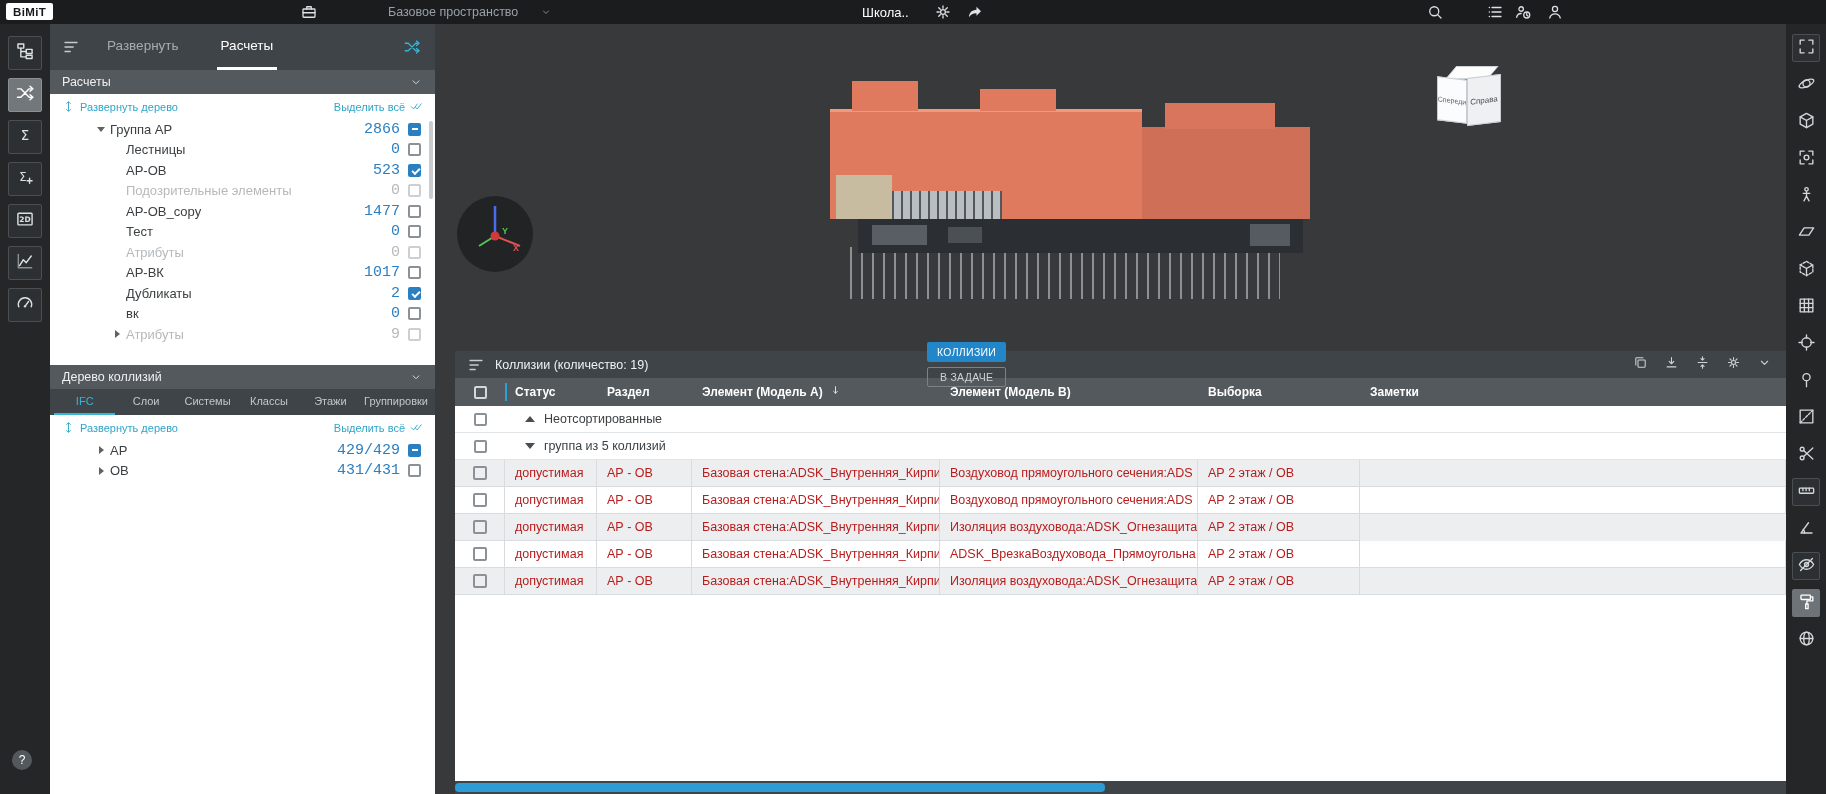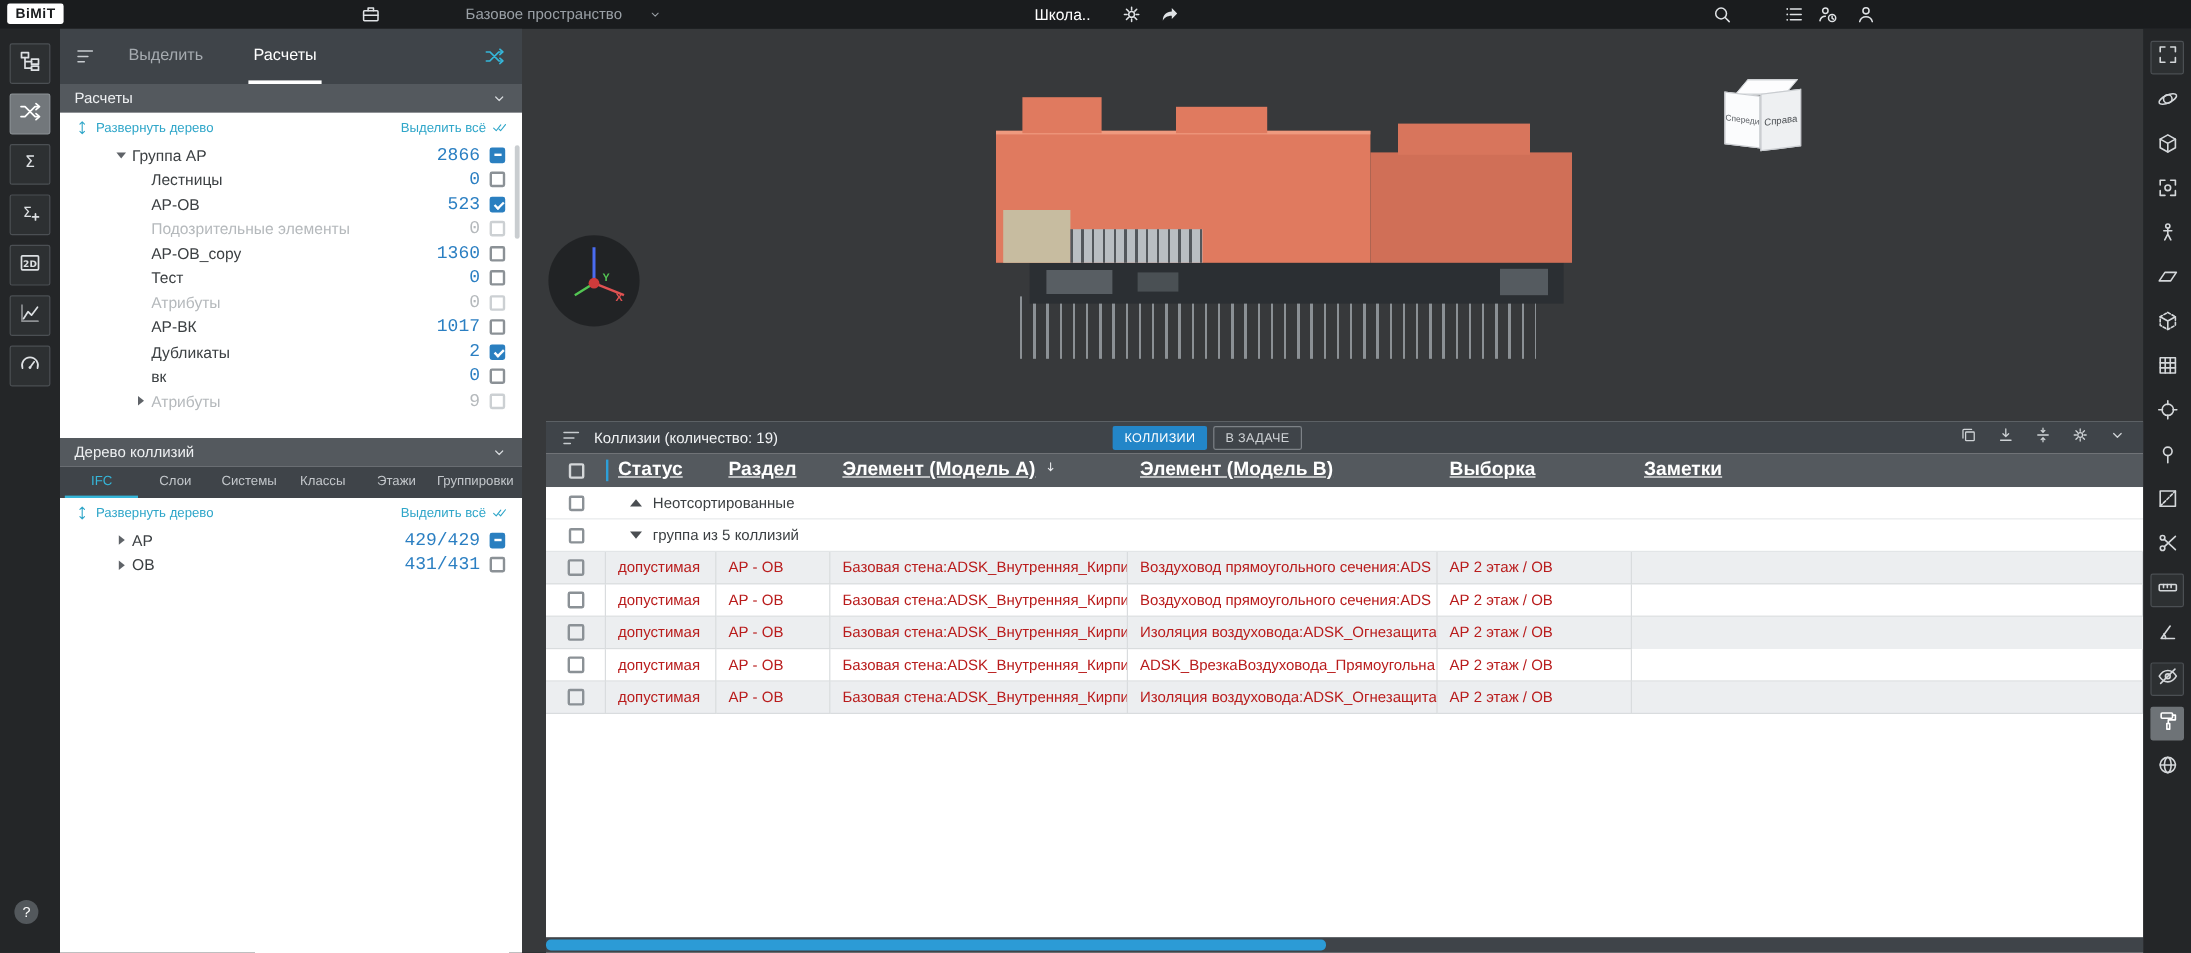--- a/index.html
+++ b/index.html
@@ -92,28 +92,28 @@
   .vc-left{position:absolute;left:2px;top:12px;width:30px;height:44px;background:#fbfcfd;border:1px solid #c9ccd0;display:flex;align-items:center;justify-content:center;transform:skewY(7deg);}
   .vc-left span{font-size:7px;color:#5f6368;}
   .vc-right{position:absolute;left:32px;top:10px;width:34px;height:48px;background:#eef0f2;border:1px solid #c9ccd0;display:flex;align-items:center;justify-content:center;transform:skewY(-7deg);}
   .vc-right span{font-size:8px;color:#4a4e52;}
 
   
   .collision-panel{position:absolute;left:455px;top:351px;width:1331px;height:443px;background:#fff;display:flex;flex-direction:column;z-index:6;}
   .cp-toolbar{height:27px;flex:0 0 27px;background:#3f4449;display:flex;align-items:center;position:relative;color:#cfd3d6;}
   .cp-toolbar .pmenu{margin:0 10px 0 12px;color:#c8ccd0;}
   .cp-title{color:#f0f2f4;font-size:12.5px;}
-  .cp-btns{position:absolute;left:472px;display:flex;gap:5px;}
+  .cp-btns{position:absolute;left:472px;display:flex;gap:5px;flex-direction:column;}
   .btn{font-size:10.5px;padding:3px 9px;border-radius:2px;border:1px solid transparent;font-family:inherit;letter-spacing:.3px;cursor:default;}
   .btn.primary{background:#2386c8;color:#fff;}
   .btn.ghost{background:transparent;color:#cfd3d6;border-color:#7d8287;}
   .cp-icons{margin-left:auto;margin-right:14px;display:flex;gap:16px;align-items:center;}
   .cp-icons svg{width:15px;height:15px;}
   .cp-grid{display:grid;grid-template-columns:50px 92px 95px 248px 258px 162px minmax(0,1fr);}
-  .cp-header{height:28px;flex:0 0 28px;background:#54595e;color:#fff;font-size:16px;font-weight:bold;text-decoration:underline;}
+  .cp-header{height:28px;flex:0 0 28px;background:#54595e;color:#fff;font-size:12px;font-weight:bold;}
   .cp-header .cell{display:flex;align-items:center;padding:0 10px;height:100%;position:relative;white-space:nowrap;overflow:hidden;}
   .cell.c-check{justify-content:center;padding:0;}
   .sort-i{margin-left:6px;color:#e8eaed;}
   .sort-i svg{width:13px;height:13px;}
   .resize-bar{position:absolute;left:0;top:5px;width:2px;height:18px;background:#2d9fd8;}
   .cp-body{flex:1 1 auto;overflow:hidden;background:#fff;}
   .cp-grow{height:27px;display:flex;align-items:center;border-bottom:1px solid #e2e5e7;font-size:12.5px;color:#3c4043;background:#fff;}
   .cp-grow .gcheck{width:50px;display:flex;justify-content:center;flex:0 0 50px;}
   .gtri{margin:0 9px 0 20px;}
   .tri-up{width:0;height:0;border-left:5px solid transparent;border-right:5px solid transparent;border-bottom:6px solid #4a4e52;}
@@ -241,21 +241,21 @@
     </nav>
   <div class="help-btn">?</div>
 
   <section class="left-panel">
     <div class="panel-tabs">
       <span class="i pmenu">
           <svg viewBox="0 0 24 24" fill="none" stroke="currentColor" stroke-width="1.7" stroke-linecap="round" stroke-linejoin="round">
             <path d="M4 6h16M4 12h11M4 18h7"></path>
           </svg>
         </span>
-      <div class="ptab">Выделить</div>
+      <div class="ptab">Развернуть</div>
       <div class="ptab active">Расчеты</div>
       <span class="i pshuffle">
           <svg viewBox="0 0 24 24" fill="none" stroke="currentColor" stroke-width="1.7" stroke-linecap="round" stroke-linejoin="round">
             <path d="M3 7h4l10 10h3M3 17h4l10-10h3"></path>
             <path d="M18 14l3.5 3-3.5 3M18 4l3.5 3-3.5 3"></path>
           </svg>
         </span>
     </div>
 
     <div class="sec-header">
@@ -309,21 +309,21 @@
         </div>
         <div class="trow dis lvl1">
           <span class="exp"></span>
           <span class="lbl">Подозрительные элементы</span>
           <span class="cnt">0</span>
           <span class="cb unchecked disabled"></span>
         </div>
         <div class="trow lvl1">
           <span class="exp"></span>
           <span class="lbl">АР-ОВ_copy</span>
-          <span class="cnt">1360</span>
+          <span class="cnt">1477</span>
           <span class="cb unchecked"></span>
         </div>
         <div class="trow lvl1">
           <span class="exp"></span>
           <span class="lbl">Тест</span>
           <span class="cnt">0</span>
           <span class="cb unchecked"></span>
         </div>
         <div class="trow dis lvl1">
           <span class="exp"></span>

